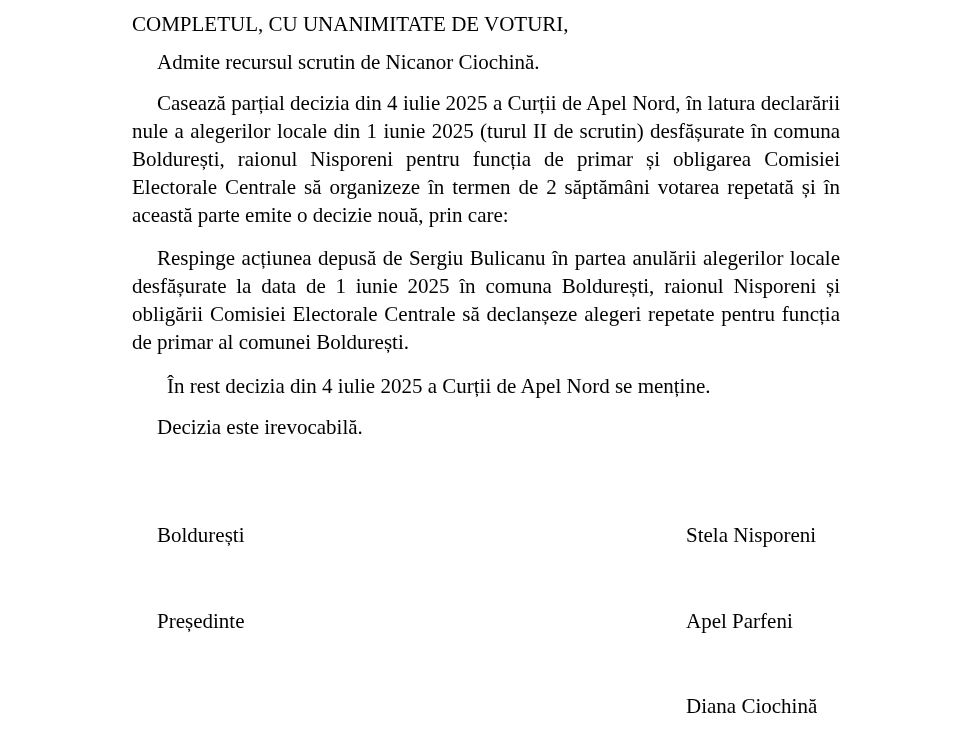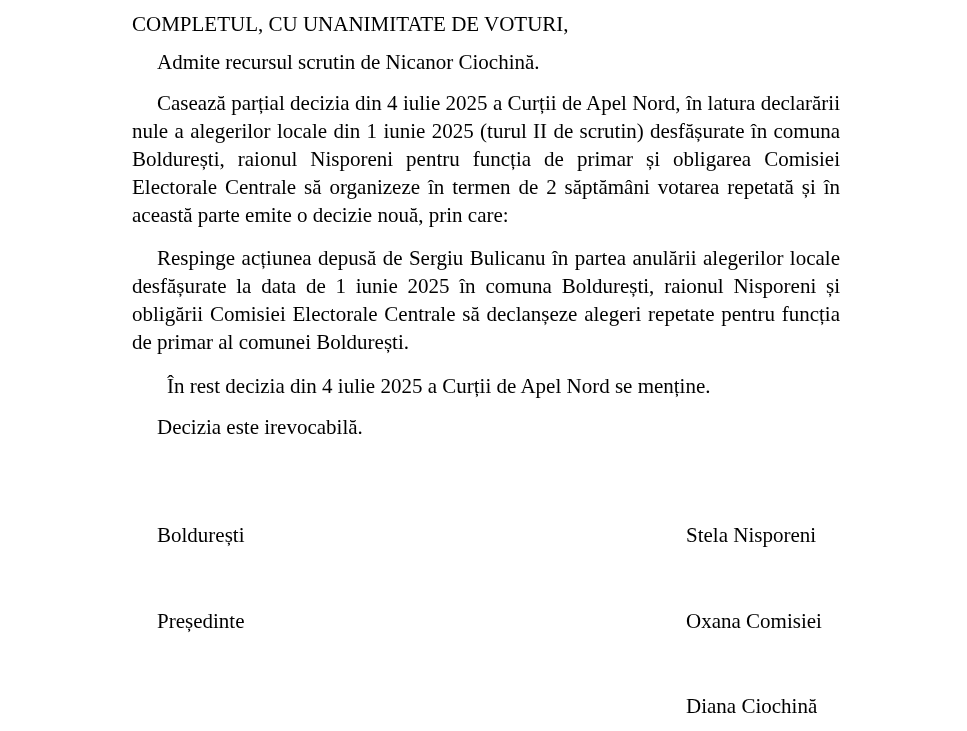--- a/index.html
+++ b/index.html
@@ -25,17 +25,17 @@
 
   <div class="line" style="left:167px; top:372px;">În rest decizia din 4 iulie 2025 a Curții de Apel Nord se menține.</div>
 
   <div class="line" style="left:157px; top:413px;">Decizia este irevocabilă.</div>
 
   <div>
     <div class="sig-label" style="top:521px;">Boldurești</div>
     <div class="sig-name" style="top:521px;">Stela Nisporeni</div>
 
     <div class="sig-label" style="top:607px;">Președinte</div>
-    <div class="sig-name" style="top:607px;">Oxana Comisiei</div>
+    <div class="sig-name" style="top:607px;">Apel Parfeni</div>
 
     <div class="sig-name" style="top:692px;">Diana Ciochină</div>
   </div>
 </div>
 
 </body></html>

